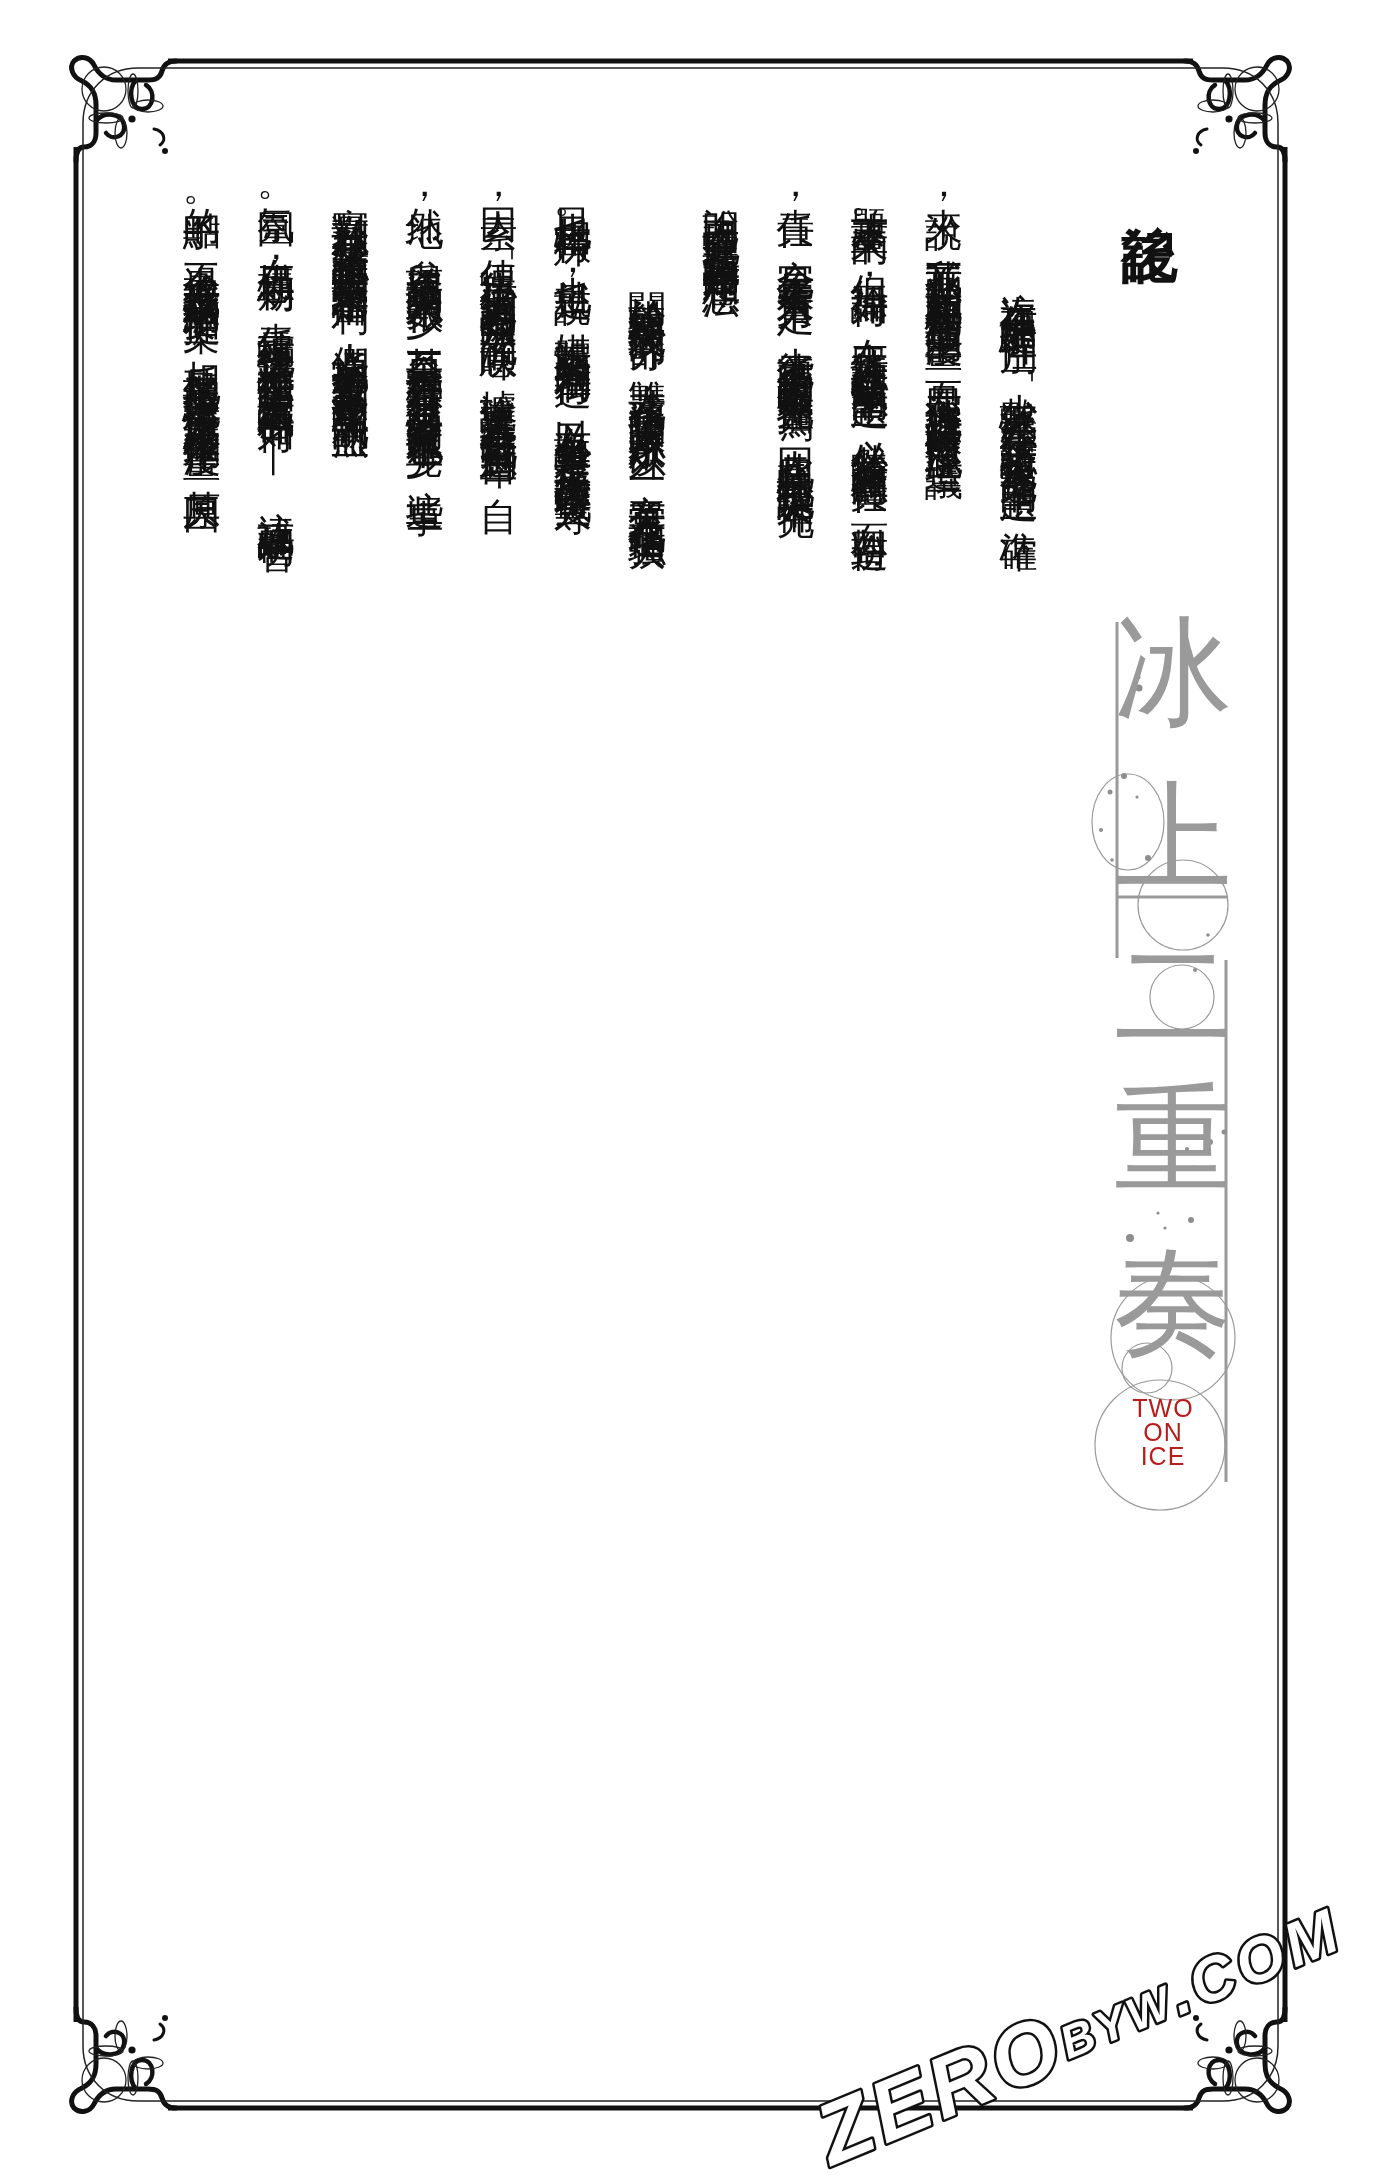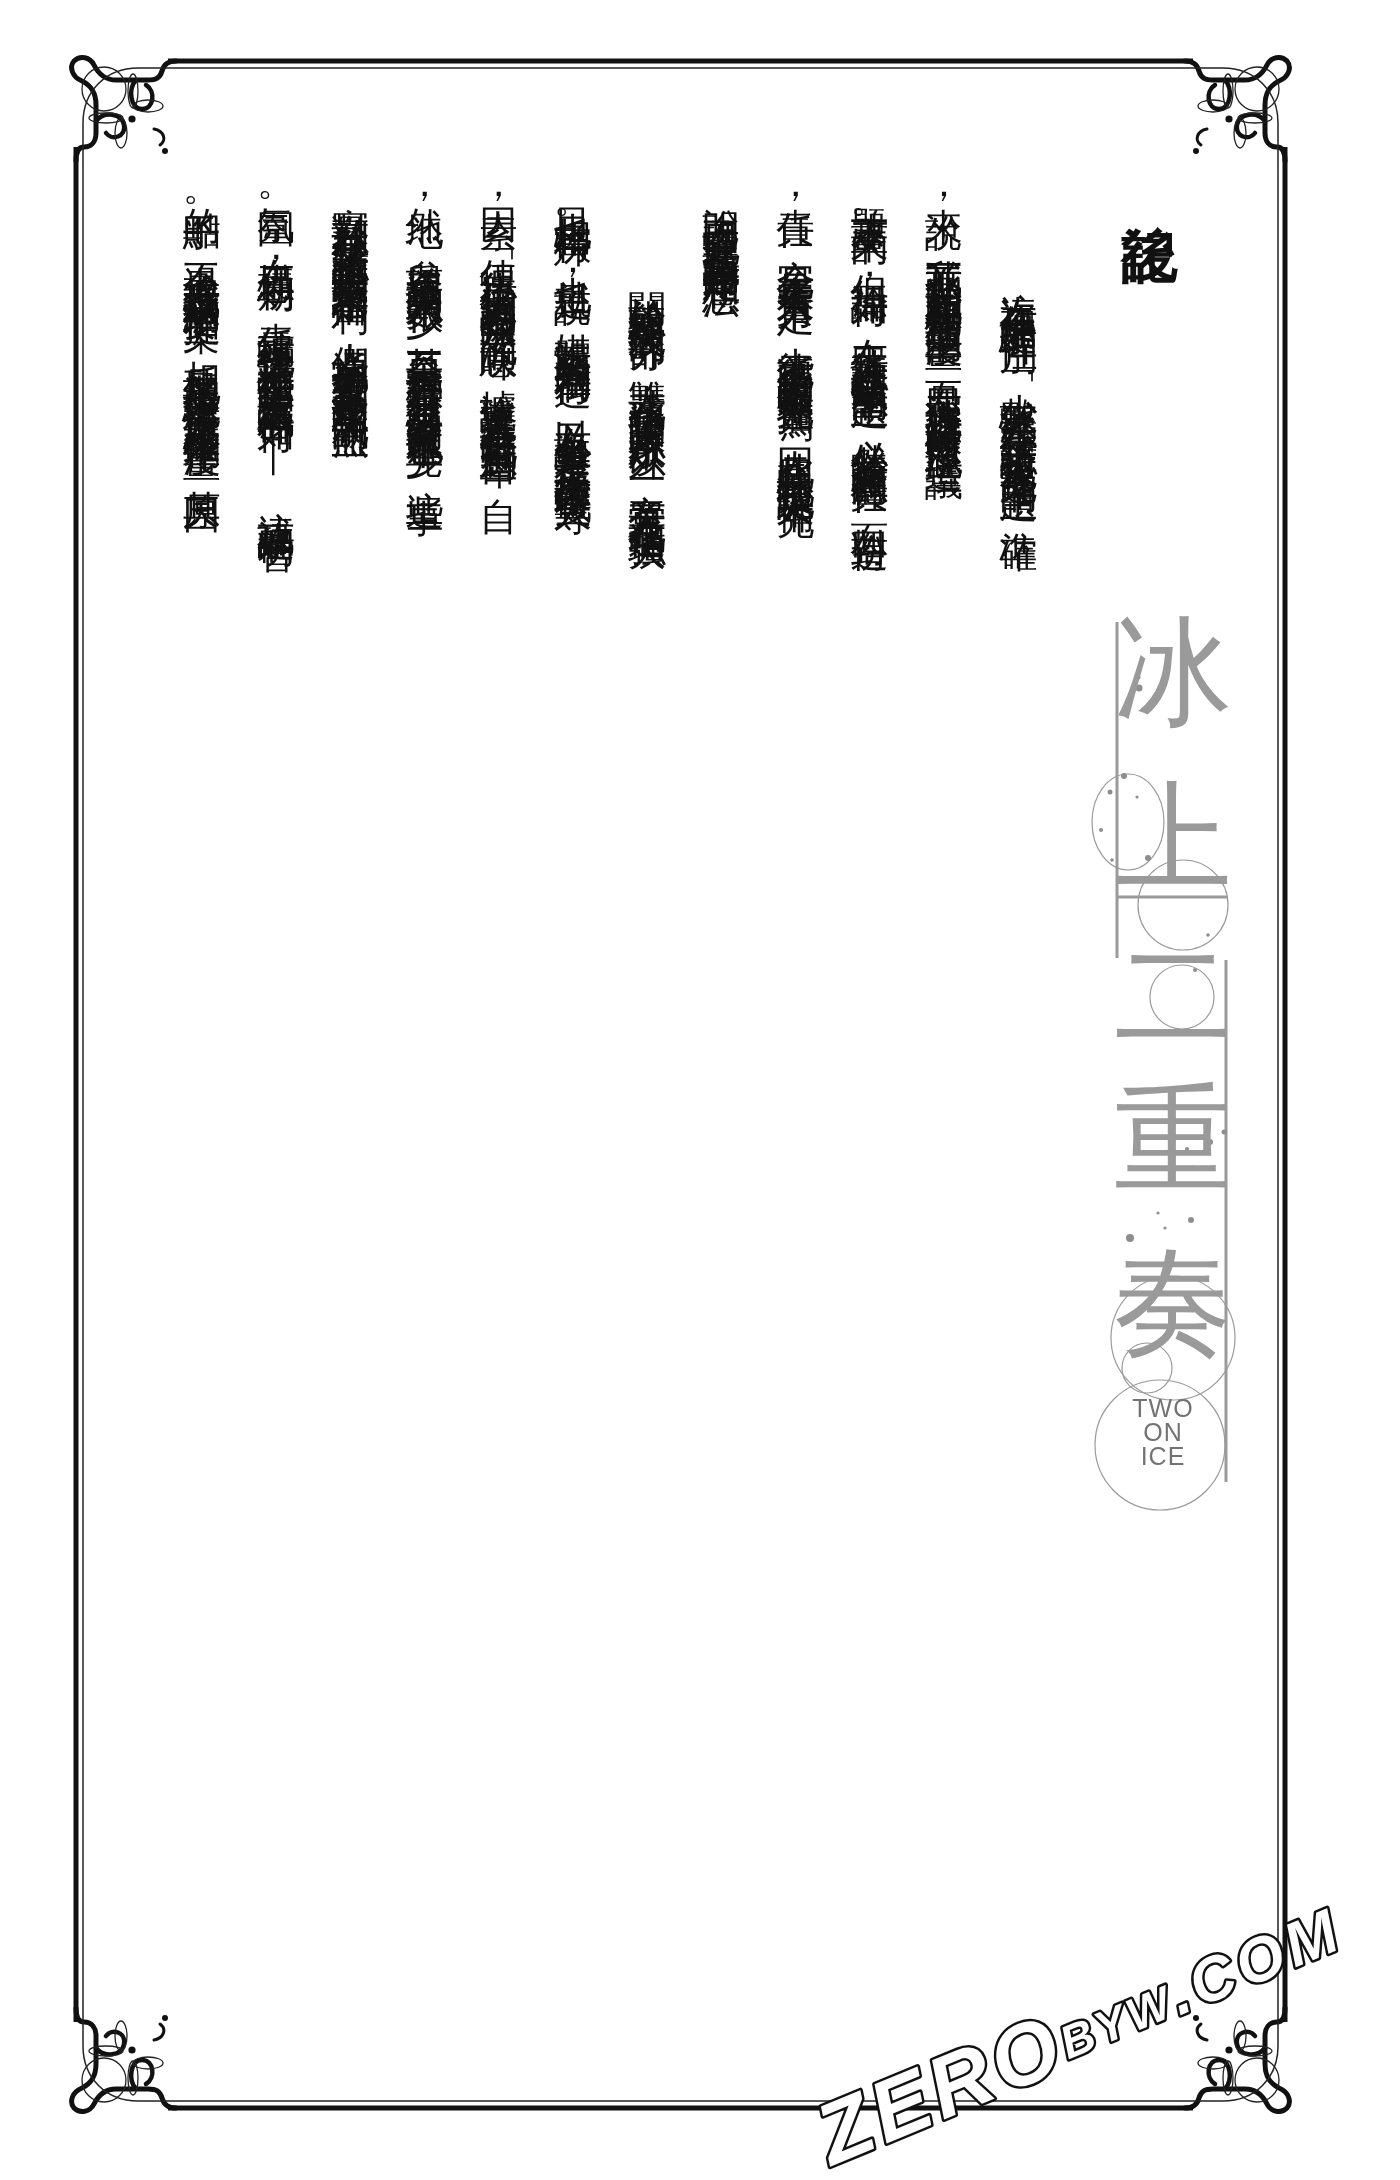--- a/index.html
+++ b/index.html
@@ -49,21 +49,21 @@
     }
     .logo-sub {
       position: absolute;
       left: 1118px;
       width: 90px;
       top: 1396px;
       text-align: center;
       font-family: "Liberation Sans", "DejaVu Sans", sans-serif;
       font-size: 25px;
       line-height: 24px;
-      color: #737373;
+      color: #b91c1c;
       letter-spacing: 1px;
     }
     .logo-sub div { display: block; }
   </style>
 </head>
 <body>
 
 <div id="page">
 
   <svg class="overlay" width="1400" height="2180">

